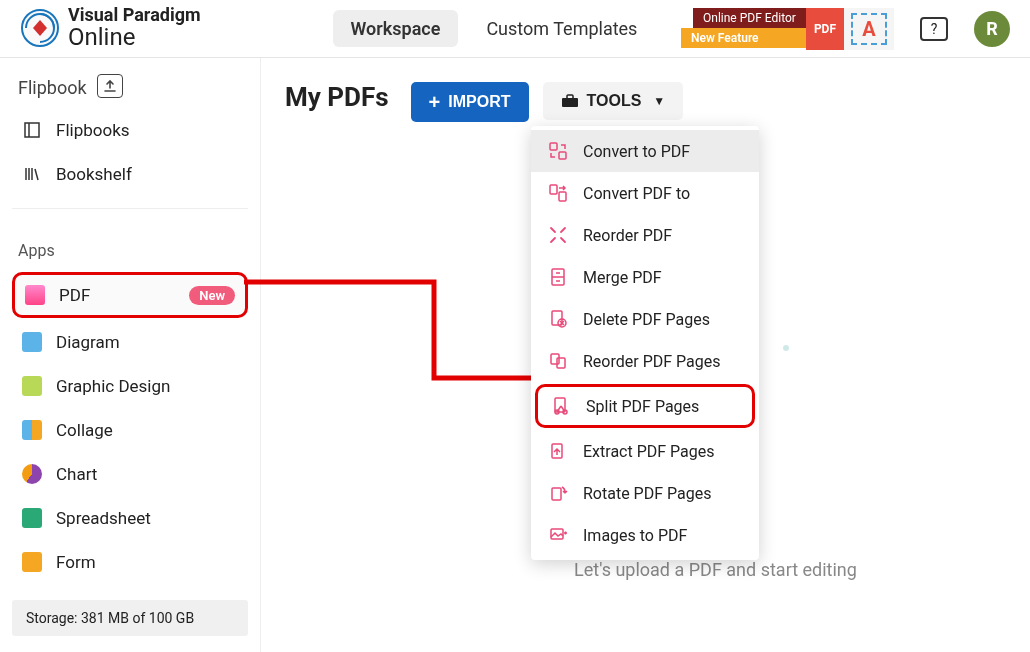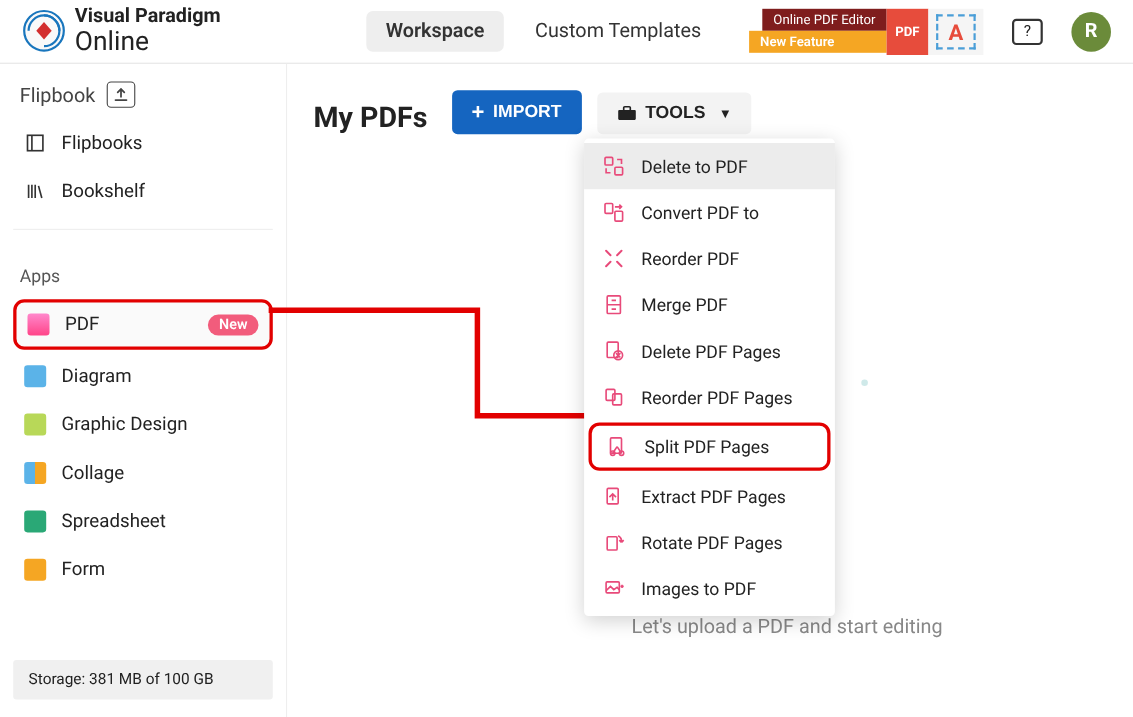--- a/index.html
+++ b/index.html
@@ -33,21 +33,21 @@
   .side-icon { width: 20px; height: 20px; display: inline-flex; align-items: center; justify-content: center; }
   .section-label { font-size: 16px; color: #555; margin: 18px 0 8px 6px; }
   .badge-new { background: #f25c7c; color: #fff; border-radius: 12px; padding: 2px 10px; font-size: 13px; font-weight: 600; margin-left: auto; }
   .app-item { display: flex; align-items: center; gap: 14px; padding: 10px 10px; font-size: 17px; border-radius: 6px; cursor: pointer; }
   .app-item.highlighted { border: 3px solid #e20000; border-radius: 10px; background: #fafafa; }
   .app-icon { width: 20px; height: 20px; border-radius: 3px; }
   .storage { margin-top: auto; background: #f0f0f0; padding: 10px 14px; font-size: 14px; border-radius: 3px; }
   
   
   .main { flex: 1; border-left: 1px solid #eee; padding: 24px 24px; position: relative; }
-  .toolbar { display: flex; align-items: flex-end; gap: 14px; }
+  .toolbar { display: flex; align-items: flex-start; gap: 14px; }
   .page-title { font-size: 26px; font-weight: 700; margin-right: 8px; }
   .btn { padding: 10px 18px; border-radius: 5px; font-size: 16px; font-weight: 600; display: flex; align-items: center; gap: 8px; cursor: pointer; border: none; }
   .btn-primary { background: #1565c0; color: #fff; }
   .btn-tools { background: #f3f3f3; color: #222; }
   .plus { font-size: 20px; line-height: 1; }
   .chev { font-size: 12px; margin-left: 4px; }
   
   
   .dropdown { position: absolute; top: 68px; left: 270px; width: 228px; background: #fff; border-radius: 4px; box-shadow: 0 4px 18px rgba(0,0,0,0.18); padding: 4px 0; z-index: 10; }
   .dd-item { display: flex; align-items: center; gap: 14px; padding: 10px 16px; font-size: 16px; cursor: pointer; }
@@ -144,20 +144,24 @@
       <span class="app-icon" style="background:#5bb3e8;"></span>
       <span>Diagram</span>
     </div>
     <div class="app-item">
       <span class="app-icon" style="background:#b8d858;"></span>
       <span>Graphic Design</span>
     </div>
     <div class="app-item">
       <span class="app-icon" style="background:linear-gradient(90deg,#5bb3e8 50%,#f5a623 50%);"></span>
       <span>Collage</span>
+    </div>
+    <div class="app-item">
+      <span class="app-icon" style="background:conic-gradient(#8e44ad 0 60%,#f39c12 60% 100%);border-radius:50%;"></span>
+      <span>Chart</span>
     </div>
     <div class="app-item">
       <span class="app-icon" style="background:#2aa876;"></span>
       <span>Spreadsheet</span>
     </div>
     <div class="app-item">
       <span class="app-icon" style="background:#f5a623;"></span>
       <span>Form</span>
     </div>
 
@@ -185,21 +189,21 @@
 
     <div class="dropdown">
       <div class="dd-item hovered">
         <span class="dd-icon">
             <svg width="20" height="20" viewBox="0 0 20 20">
               <rect x="2" y="2" width="7" height="7" rx="1" fill="none" stroke="#e84a7a" stroke-width="1.5"></rect>
               <rect x="11" y="11" width="7" height="7" rx="1" fill="none" stroke="#e84a7a" stroke-width="1.5"></rect>
               <path d="M13 4 L17 4 L17 8 M7 16 L3 16 L3 12" stroke="#e84a7a" stroke-width="1.5" fill="none"></path>
             </svg>
           </span>
-        <span>Delete to PDF</span>
+        <span>Convert to PDF</span>
       </div>
       <div class="dd-item">
         <span class="dd-icon">
             <svg width="20" height="20" viewBox="0 0 20 20">
               <rect x="2" y="2" width="7" height="9" rx="1" fill="none" stroke="#e84a7a" stroke-width="1.5"></rect>
               <rect x="11" y="9" width="7" height="9" rx="1" fill="none" stroke="#e84a7a" stroke-width="1.5"></rect>
               <path d="M11 5 L17 5 M15 3 L17 5 L15 7" stroke="#e84a7a" stroke-width="1.5" fill="none"></path>
             </svg>
           </span>
         <span>Convert PDF to</span>

